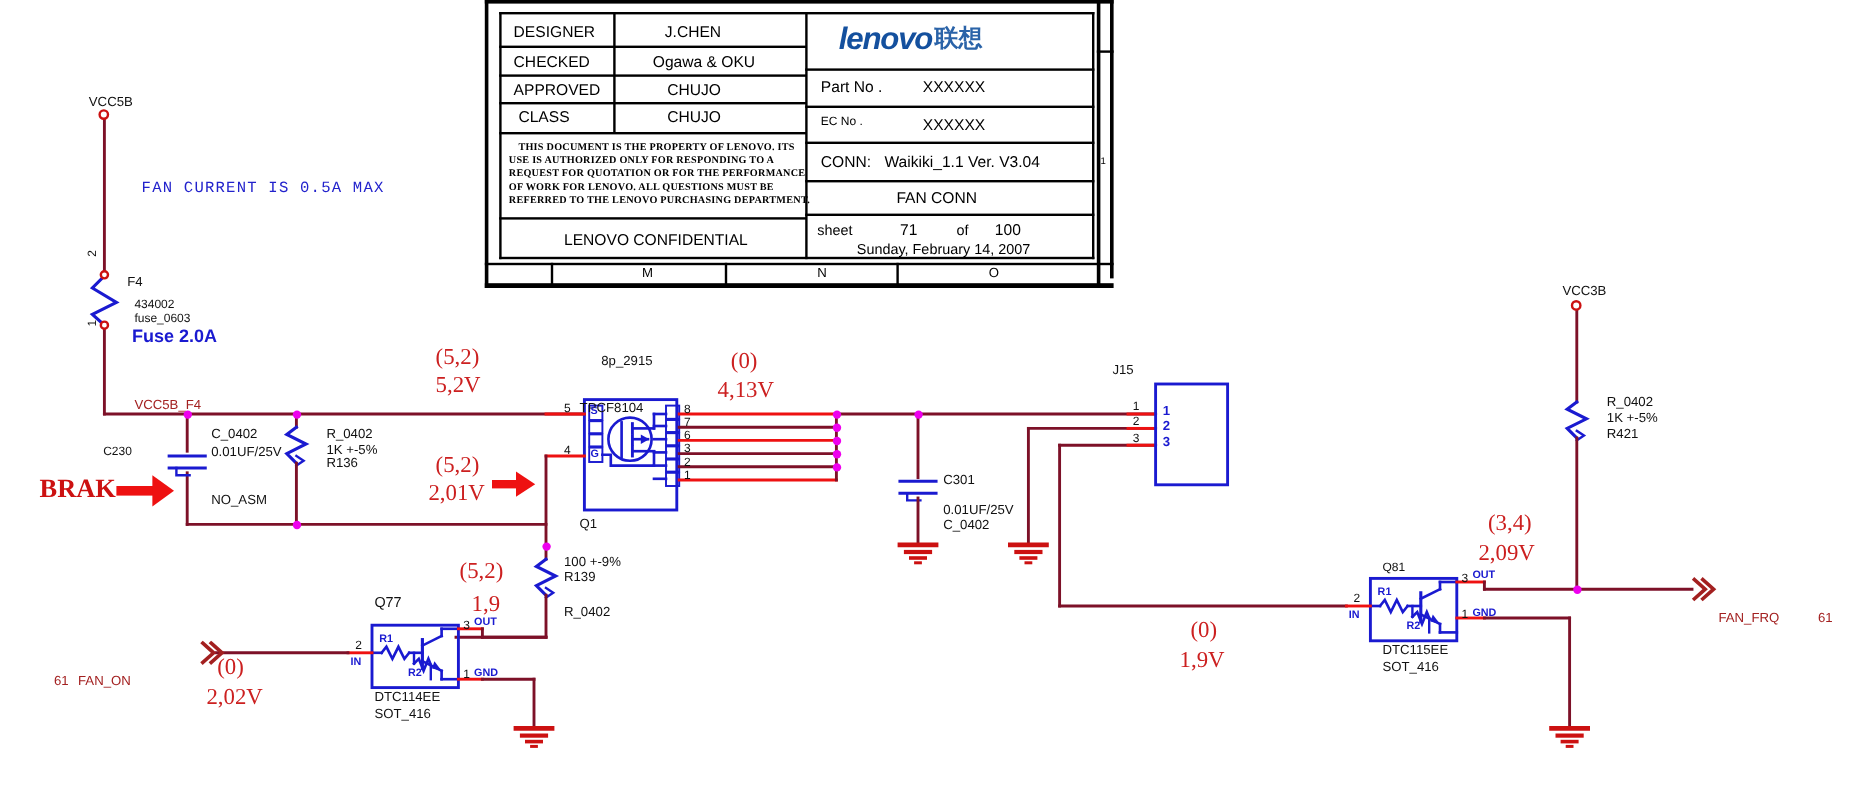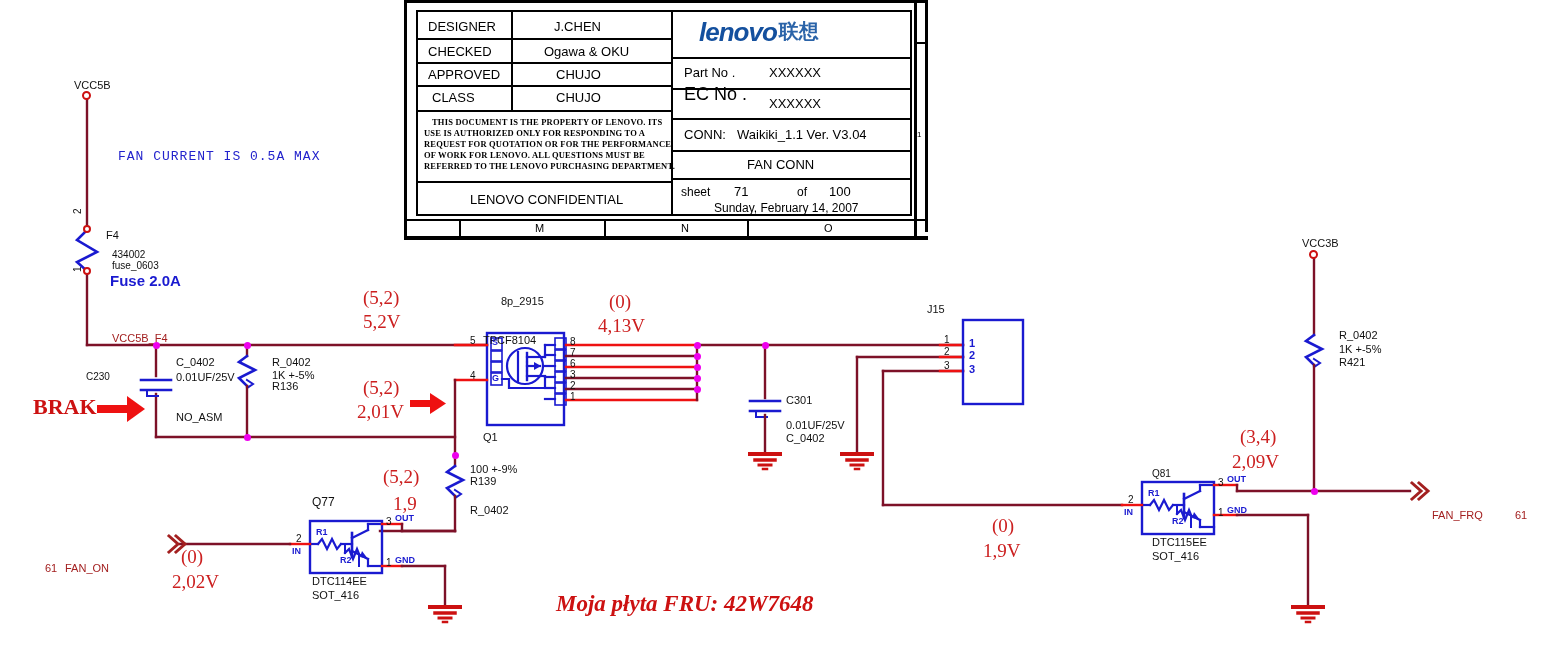--- a/index.html
+++ b/index.html
@@ -98,30 +98,30 @@
 
     <div class="tb-txt" style="left:66px;top:192px;font-size:13px;">LENOVO CONFIDENTIAL</div>
 
     <div class="abs" style="left:295px;top:17px;">
       <span style="font-family:'Liberation Sans',sans-serif;font-weight:bold;font-style:italic;font-size:26px;color:#14509e;letter-spacing:-1px;">lenovo</span><span style="font-family:'DejaVu Sans',sans-serif;font-weight:bold;font-size:20px;color:#2a63a8;margin-left:2px;position:relative;top:-3px;">联想</span>
     </div>
 
     <div class="tb-txt" style="left:280px;top:65px;font-size:13px;">Part No .</div>
     <div class="tb-txt" style="left:365px;top:65px;font-size:13px;">XXXXXX</div>
 
-    <div class="tb-txt" style="left:280px;top:84px;font-size:18px;">EC No .</div>
+    <div class="tb-txt" style="left:280px;top:96px;font-size:10px;">EC No .</div>
     <div class="tb-txt" style="left:365px;top:96px;font-size:13px;">XXXXXX</div>
 
     <div class="tb-txt" style="left:280px;top:127px;font-size:13px;">CONN:</div>
     <div class="tb-txt" style="left:333px;top:127px;font-size:13px;">Waikiki_1.1   Ver. V3.04</div>
 
     <div class="tb-txt" style="left:343px;top:157px;font-size:13px;">FAN CONN</div>
 
     <div class="tb-txt" style="left:277px;top:185px;font-size:12px;">sheet</div>
-    <div class="tb-txt" style="left:330px;top:184px;font-size:13px;">71</div>
+    <div class="tb-txt" style="left:346px;top:184px;font-size:13px;">71</div>
     <div class="tb-txt" style="left:393px;top:185px;font-size:12px;">of</div>
     <div class="tb-txt" style="left:425px;top:184px;font-size:13px;">100</div>
     <div class="tb-txt" style="left:310px;top:201px;font-size:12px;">Sunday, February 14, 2007</div>
 
     <div class="tb-txt" style="left:513px;top:130px;font-size:8px;">1</div>
 
     <div class="tb-line" style="left:0px;top:219px;width:524px;height:2px;"></div>
     <div class="tb-line" style="left:55px;top:219px;width:2px;height:18px;"></div>
     <div class="tb-line" style="left:200px;top:219px;width:2px;height:18px;"></div>
     <div class="tb-line" style="left:343px;top:219px;width:2px;height:18px;"></div>
@@ -449,15 +449,14 @@
   <div class="txt pinnum" style="left:1218px;top:508px;">1</div>
   <div class="txt pinname" style="left:1227px;top:506px;">GND</div>
   <div class="txt refdes-blk" style="left:1152px;top:537px;">DTC115EE</div>
   <div class="txt refdes-blk" style="left:1152px;top:551px;">SOT_416</div>
 
   <div class="jdot" style="left:1311px;top:488px;"></div>
 
   <div class="txt offpg" style="left:1432px;top:485px;">FAN_FRQ</div>
   <div class="txt offpg" style="left:1515px;top:485px;">61</div>
 
-  <div class="txt fru" style="left:556px;top:592px;">Moja płyta FRU: 42W7648</div>
 
 </div>
 
 </body></html>

